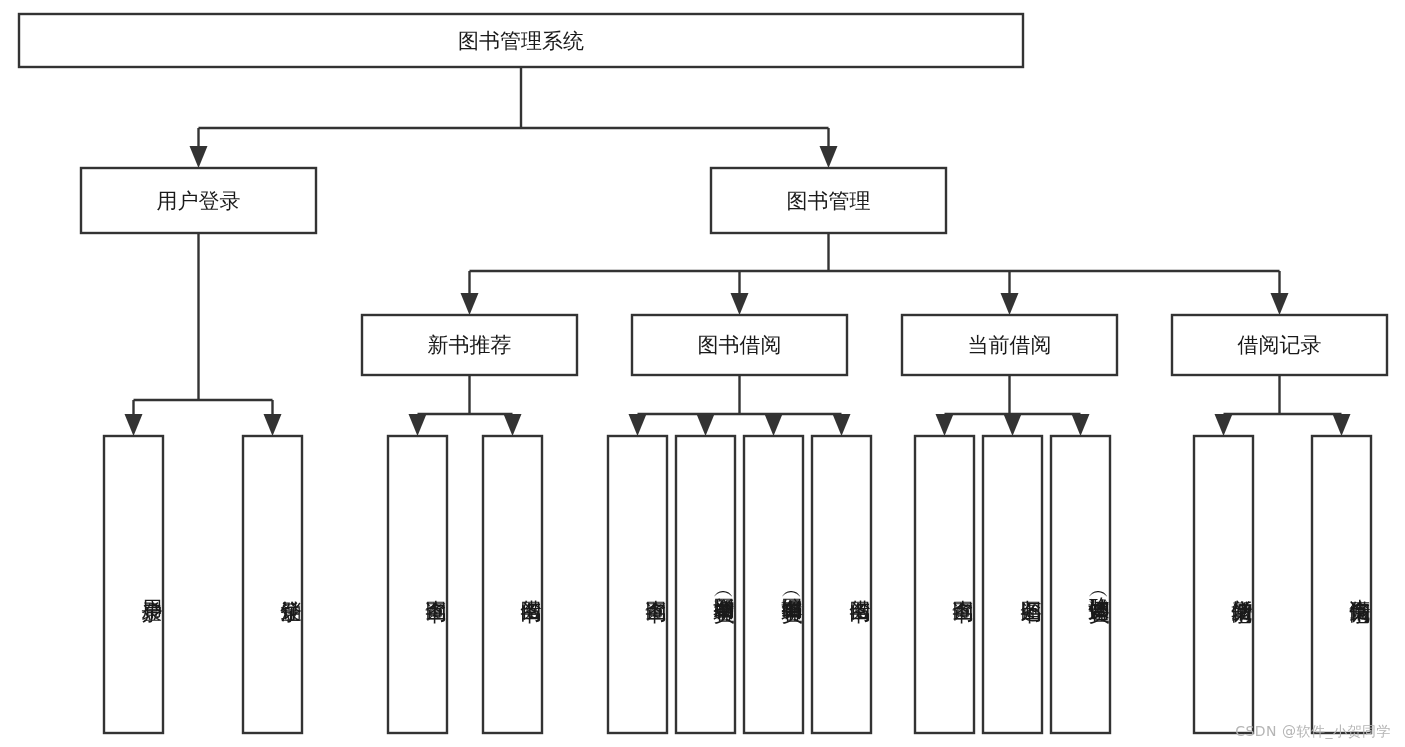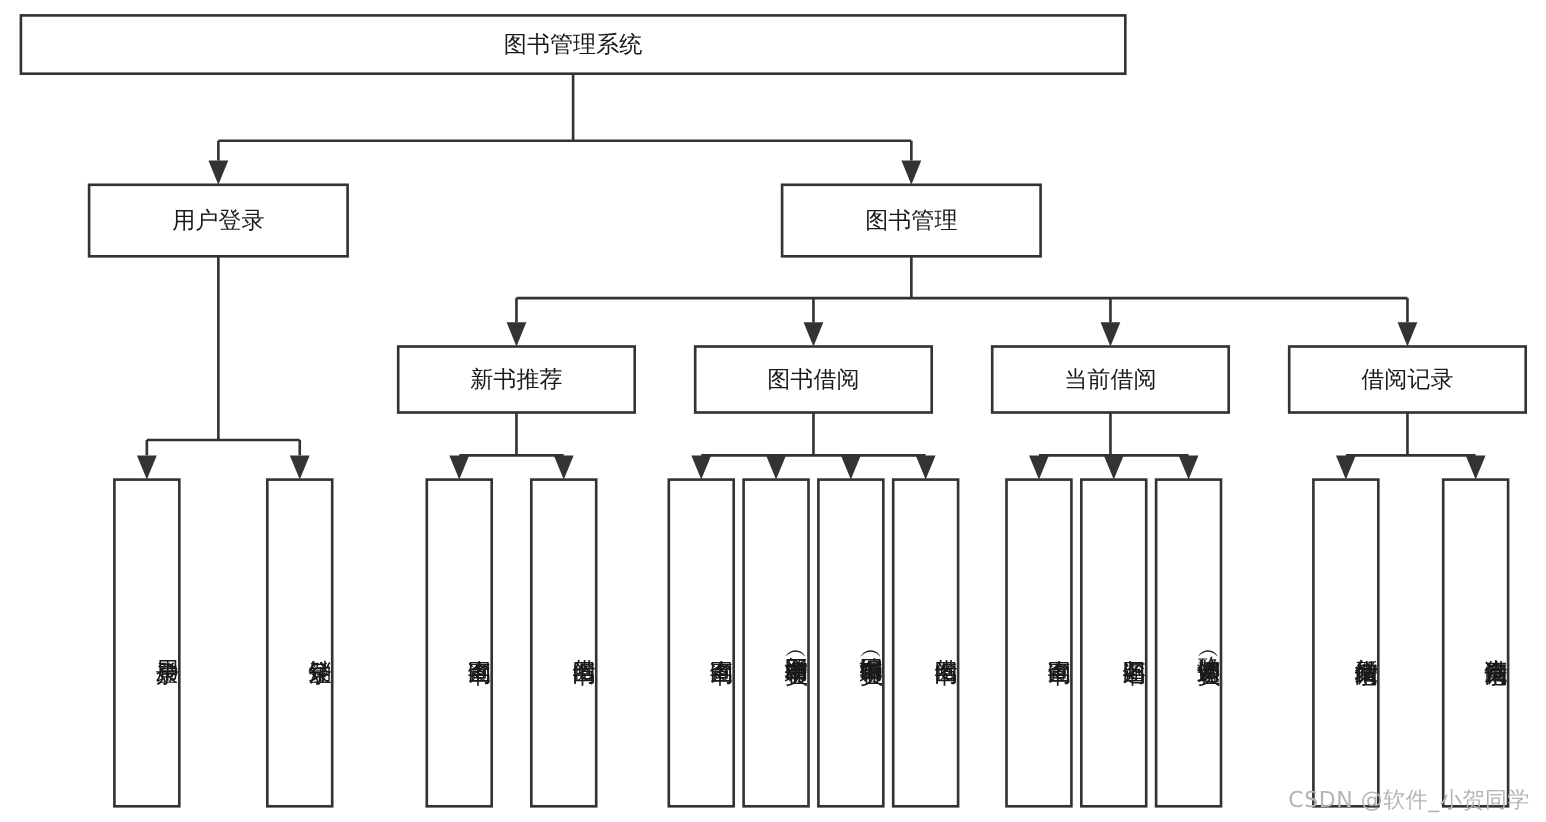--- a/index.html
+++ b/index.html
@@ -59,21 +59,21 @@
     letter-spacing: 1px;
     white-space: nowrap;
     text-align: center;
     pointer-events: none;
   }
   #watermark {
     position: absolute;
     right: 14px;
     bottom: 6px;
     font-family: "DejaVu Sans", "Liberation Sans", sans-serif;
-    font-size: 20px;
+    font-size: 14px;
     color: #b5b5b5;
     letter-spacing: 0.5px;
     white-space: nowrap;
   }
 </style>
 </head>
 <body>
 
 <div id="diagram-root">
 

